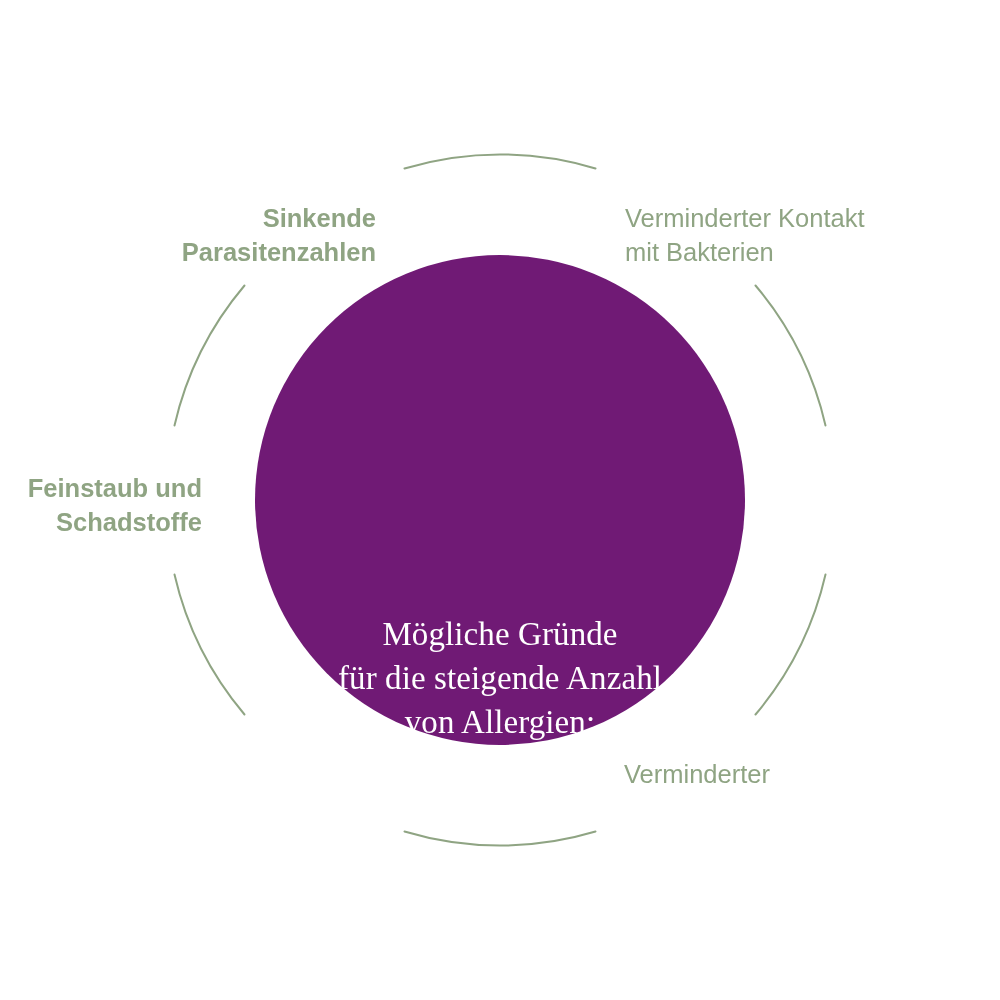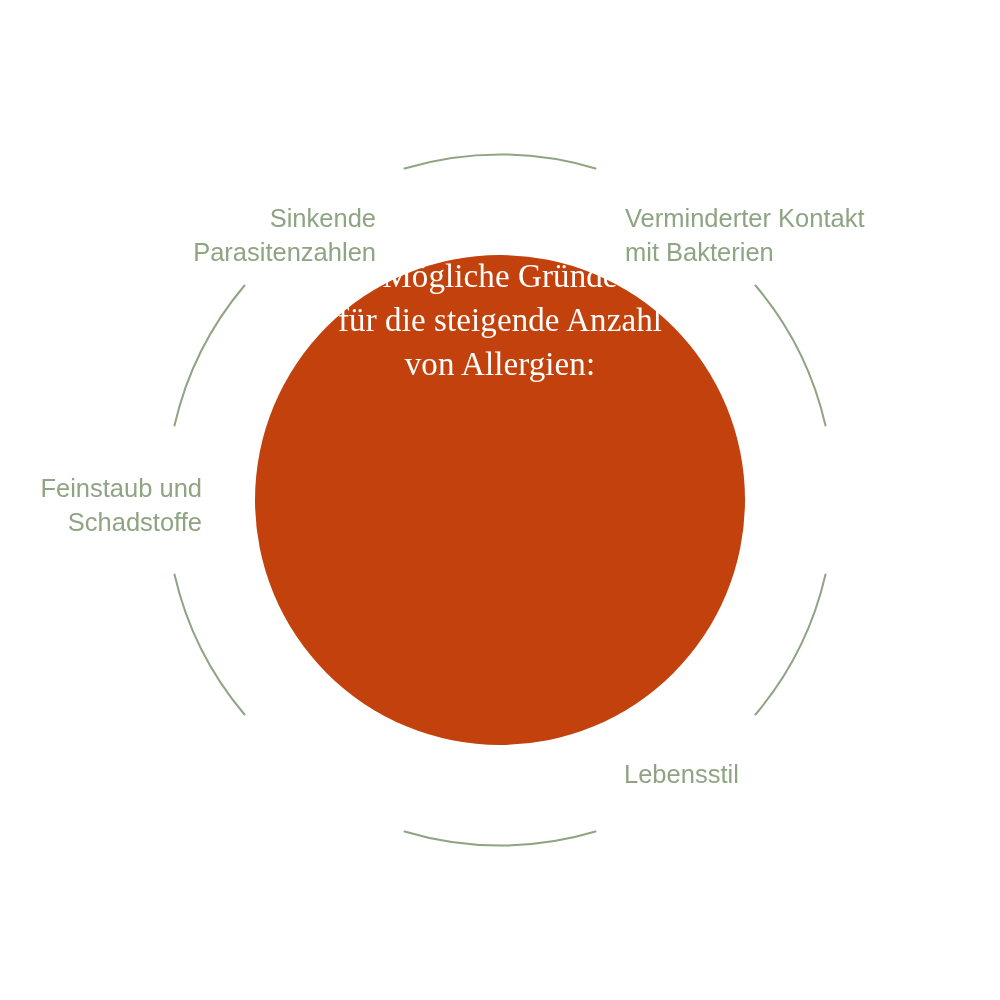--- a/index.html
+++ b/index.html
@@ -37,23 +37,23 @@
   }
 
   
   #hub {
     position: absolute;
     left: 255px;
     top: 255px;
     width: 490px;
     height: 490px;
     border-radius: 50%;
-    background: #c2410c;
+    background: #701a75;
     display: flex;
-    align-items: flex-start;
+    align-items: flex-end;
     justify-content: center;
   }
   #hub-text {
     color: #ffffff;
     font-family: "Liberation Serif", serif;
     font-size: 33px;
     line-height: 1.33;
     text-align: center;
     white-space: pre-line;
     letter-spacing: 0.1px;
@@ -61,21 +61,21 @@
 
   
   .label {
     position: absolute;
     color: #8fa483;
     font-family: "Liberation Sans", sans-serif;
     font-size: 25.5px;
     line-height: 1.34;
     white-space: pre-line;
   }
-  .label.align-right { text-align: right; }
+  .label.align-right { text-align: right; font-weight: bold; }
   .label.align-left  { text-align: left; }
 
   #label-sinkende-parasitenzahlen {
     right: 624px;
     top: 201px;
   }
   #label-verminderter-kontakt {
     left: 625px;
     top: 201px;
   }
@@ -126,15 +126,15 @@
 Parasitenzahlen</div>
 
   <div class="label align-right" id="label-feinstaub-schadstoffe">Feinstaub und
 Schadstoffe</div>
 
   <div class="label align-left" id="label-verminderter-kontakt">Verminderter Kontakt
 mit Bakterien</div>
 
 
 
-  <div class="label align-left" id="label-klimawandel">Lebensstil</div>
+  <div class="label align-left" id="label-klimawandel">Verminderter</div>
 
 </div>
 
 </body></html>

